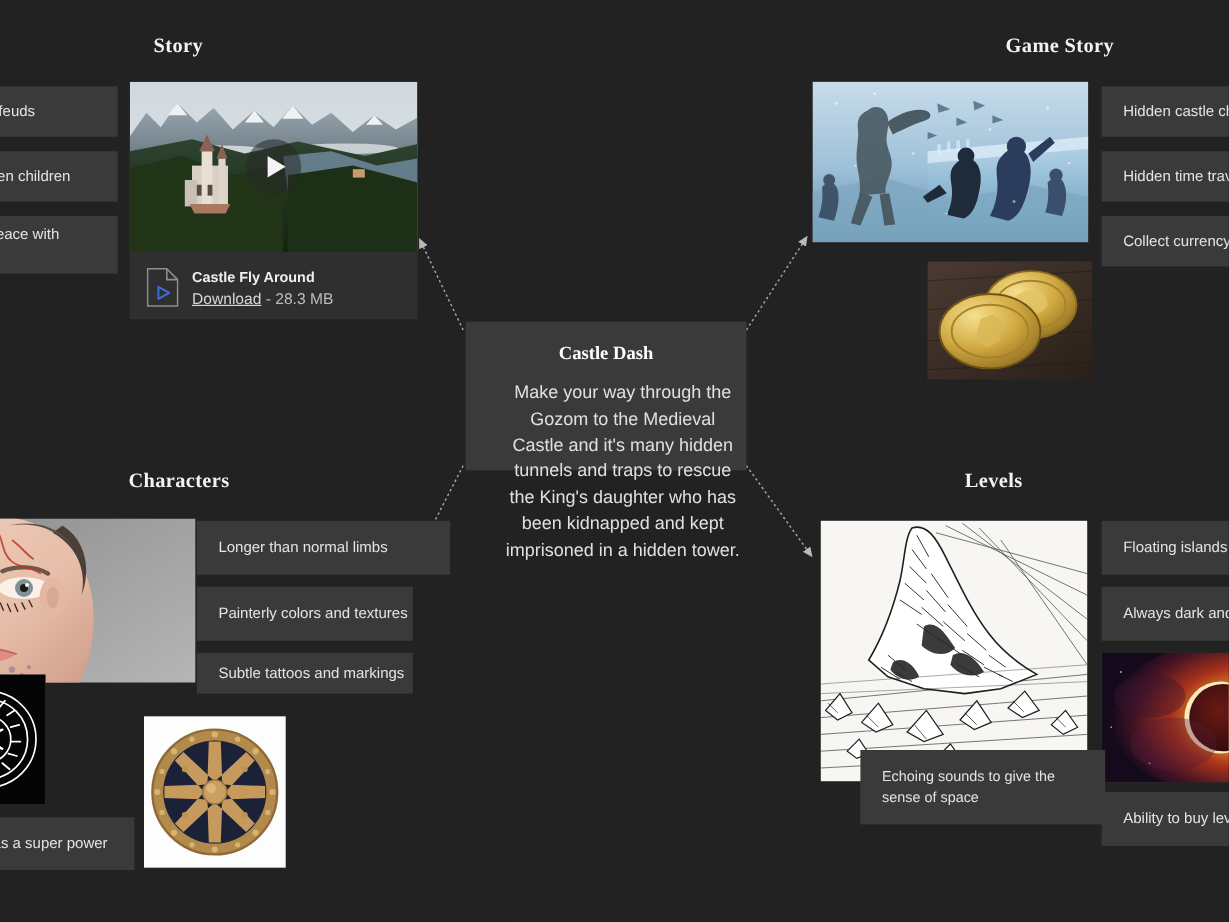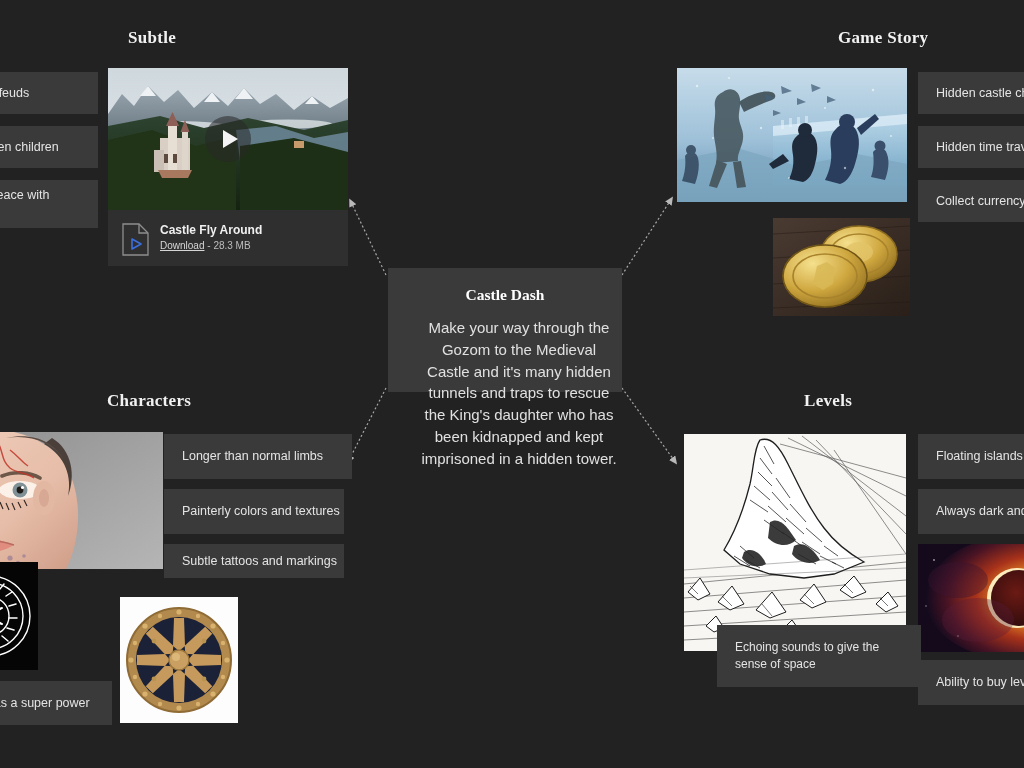--- a/index.html
+++ b/index.html
@@ -82,25 +82,25 @@
     background:rgba(40,40,40,.55);
     display:flex; align-items:center; justify-content:center;
   }
   .play-badge::after {
     content:""; display:block;
     border-left:15px solid #f4f4f4;
     border-top:9px solid transparent;
     border-bottom:9px solid transparent;
     margin-left:4px;
   }
-  .file-row { display:flex; align-items:flex-start; gap:11px; padding:13px 14px 15px; }
+  .file-row { display:flex; align-items:center; gap:11px; padding:13px 14px 15px; }
   .file-icon { width:27px; height:33px; position:relative; flex:none; }
   .file-meta { min-width:0; }
   .file-title { font-size:12px; font-weight:bold; color:#f0f0f0; margin-bottom:3px; }
-  .file-sub { font-size:10px; color:#bdbdbd; }
+  .file-sub { font-size:13px; color:#bdbdbd; }
   .file-sub a { color:#d6d6d6; text-decoration:underline; }
 
   
   .overlay-card {
     position:absolute;
     background:#3a3a3a;
     color:#e4e4e4;
     font-size:12px;
     line-height:1.45;
     padding:14px 18px;
@@ -120,21 +120,21 @@
       <marker id="ah" markerWidth="7" markerHeight="7" refX="5.5" refY="3.2" orient="auto">
         <path d="M0,0 L7,3.2 L0,6.4 z" fill="#b9b9b9"></path>
       </marker>
     </defs>
     <line x1="386" y1="275" x2="350" y2="200" stroke="#a8a8a8" stroke-width="1.2" stroke-dasharray="2 2.4" marker-end="url(#ah)"></line>
     <line x1="622" y1="275" x2="672" y2="198" stroke="#a8a8a8" stroke-width="1.2" stroke-dasharray="2 2.4" marker-end="url(#ah)"></line>
     <line x1="386" y1="388" x2="348" y2="462" stroke="#a8a8a8" stroke-width="1.2" stroke-dasharray="2 2.4" marker-end="url(#ah)"></line>
     <line x1="622" y1="388" x2="676" y2="463" stroke="#a8a8a8" stroke-width="1.2" stroke-dasharray="2 2.4" marker-end="url(#ah)"></line>
   </svg>
 
-  <div class="heading" style="left:128px; top:28px;">Subtle</div>
+  <div class="heading" style="left:128px; top:28px;">Story</div>
 
   <div class="card" style="left:-52px; top:72px; width:150px; height:42px;">
     <span>amily feuds</span>
   </div>
   <div class="card" style="left:-52px; top:126px; width:150px; height:42px;">
     <span>'s stolen children</span>
   </div>
   <div class="card wrap" style="left:-52px; top:180px; width:150px; height:48px; align-items:center;">
     <span style="white-space:pre-line">ake peace with
 er</span>
@@ -443,21 +443,21 @@
       </g>
       <g fill="#bb9350">
         <circle cx="34" cy="44" r="2.4"></circle>
           <circle cx="84" cy="44" r="2.4"></circle>
         <circle cx="34" cy="82" r="2.4"></circle>
           <circle cx="84" cy="82" r="2.4"></circle>
       </g>
     </svg>
   </div>
 
-  <div class="card" style="left:164px; top:434px; width:188px; height:45px;">
+  <div class="card" style="left:164px; top:434px; width:211px; height:45px;">
     <span>Longer than normal limbs</span>
   </div>
   <div class="card" style="left:164px; top:489px; width:180px; height:45px;align-items:center;">
     <span>Painterly colors and textures</span>
   </div>
   <div class="card" style="left:164px; top:544px; width:180px; height:34px;">
     <span>Subtle tattoos and markings</span>
   </div>
   <div class="card" style="left:-52px; top:681px; width:164px; height:44px;">
     <span>yer has a super power</span>

